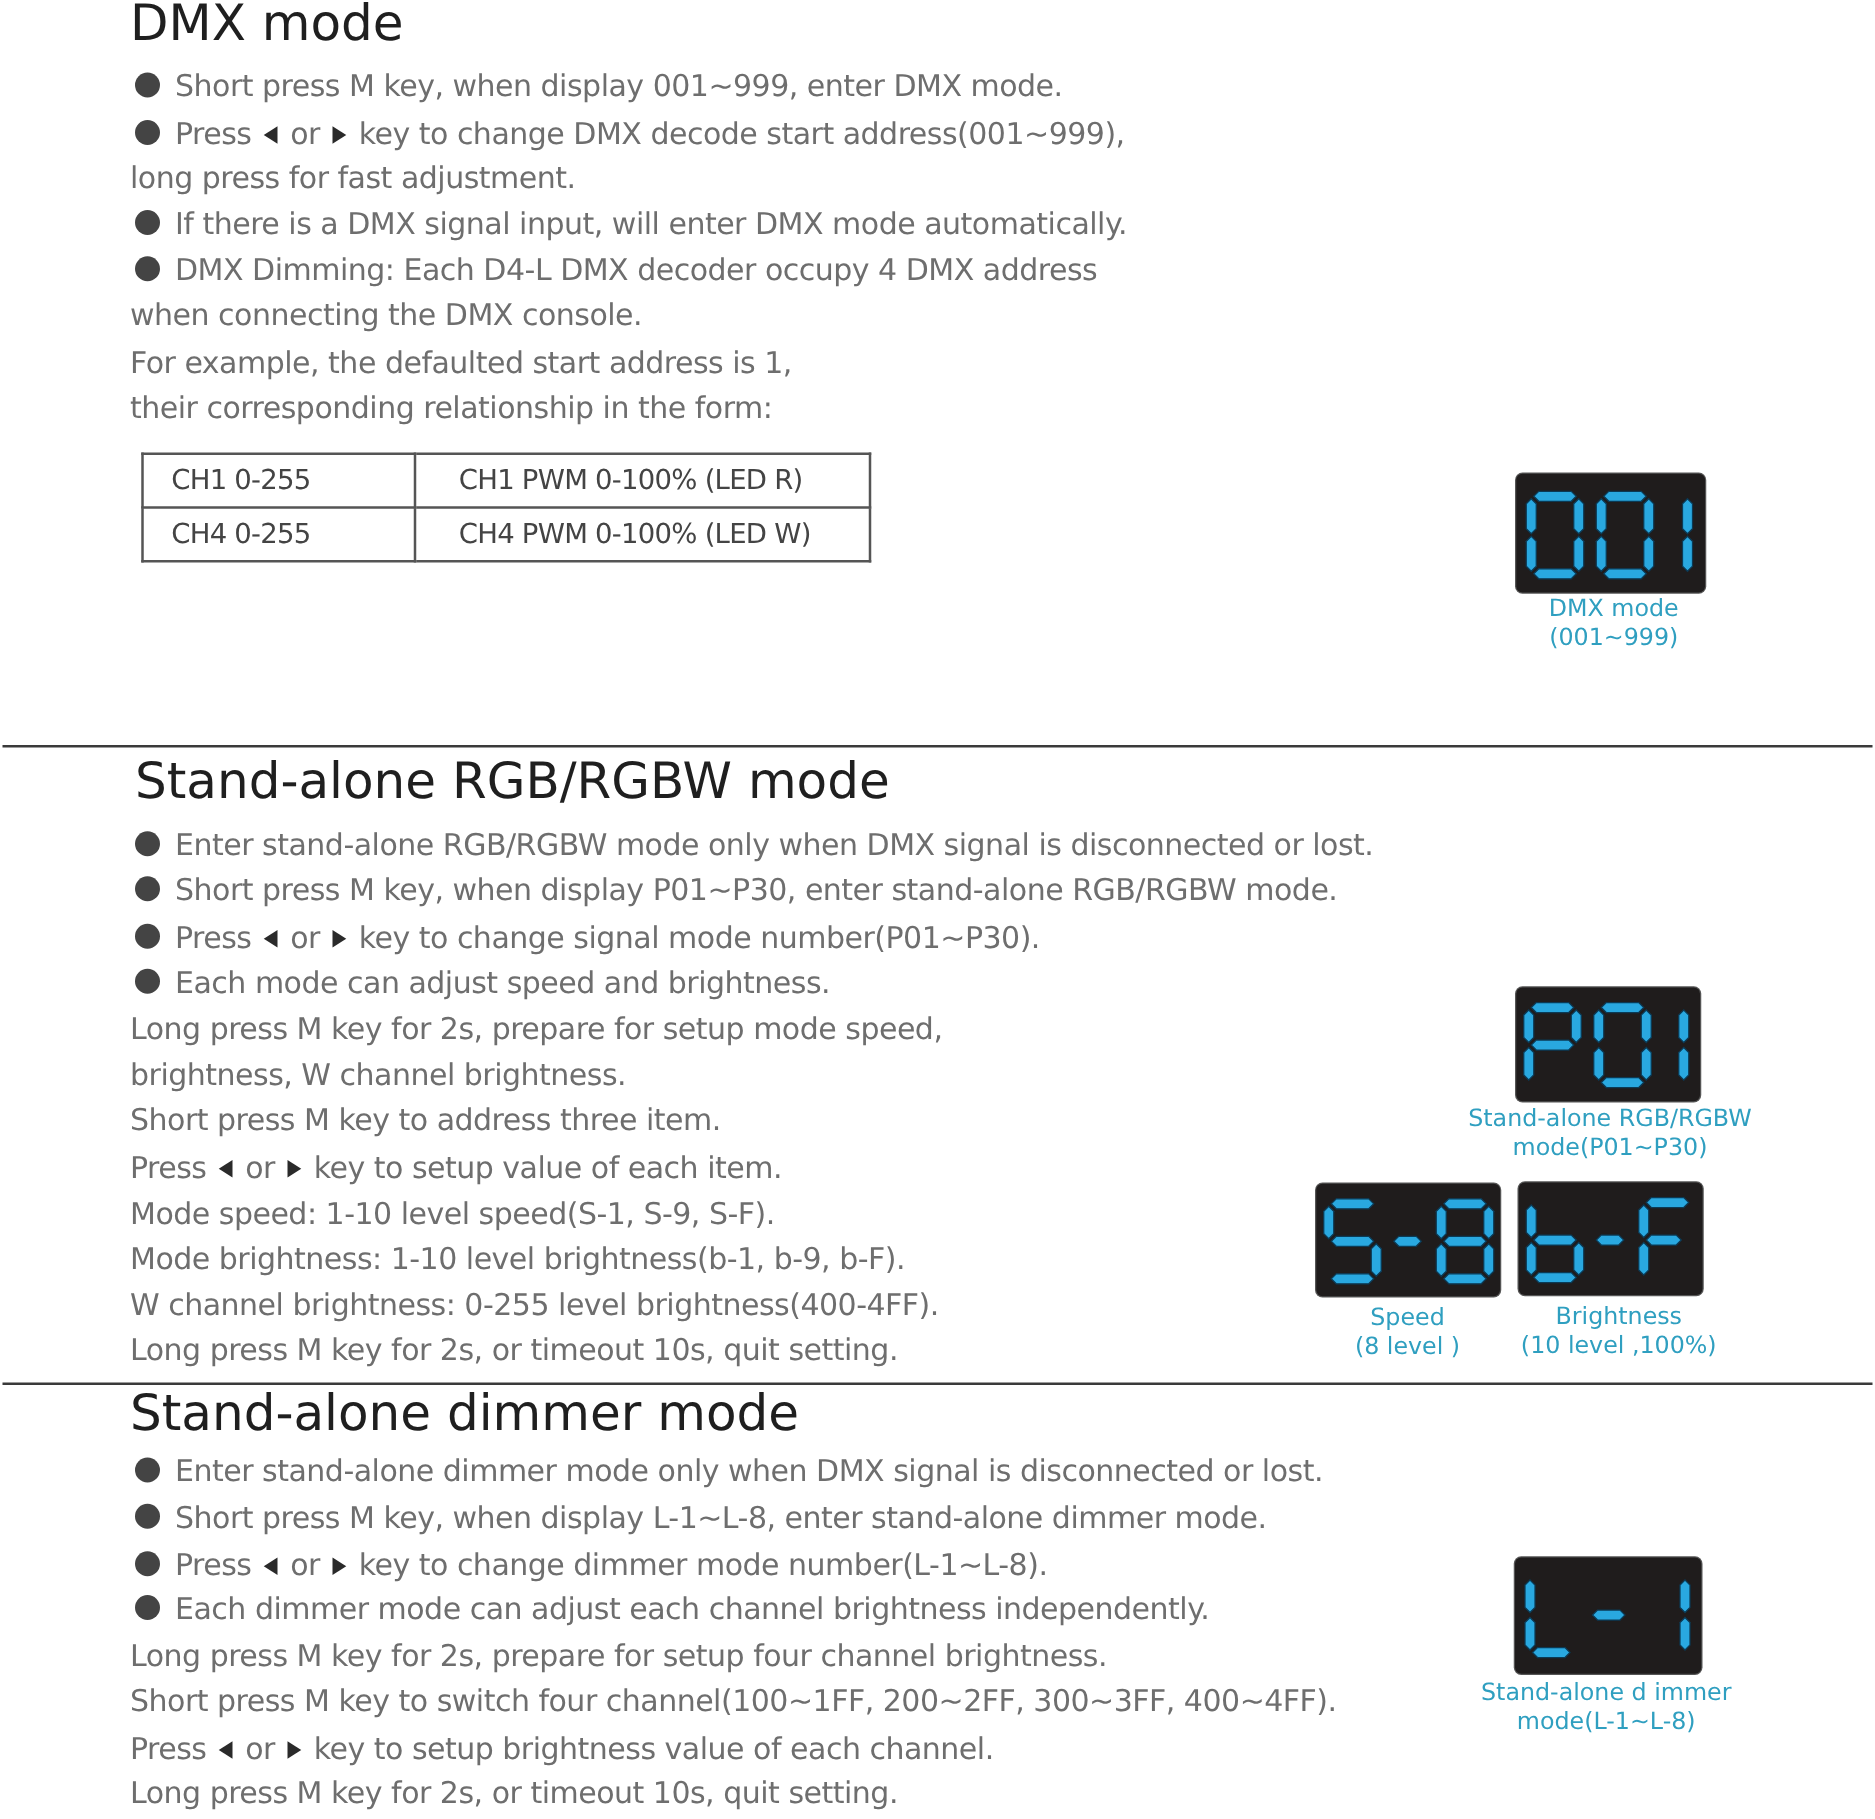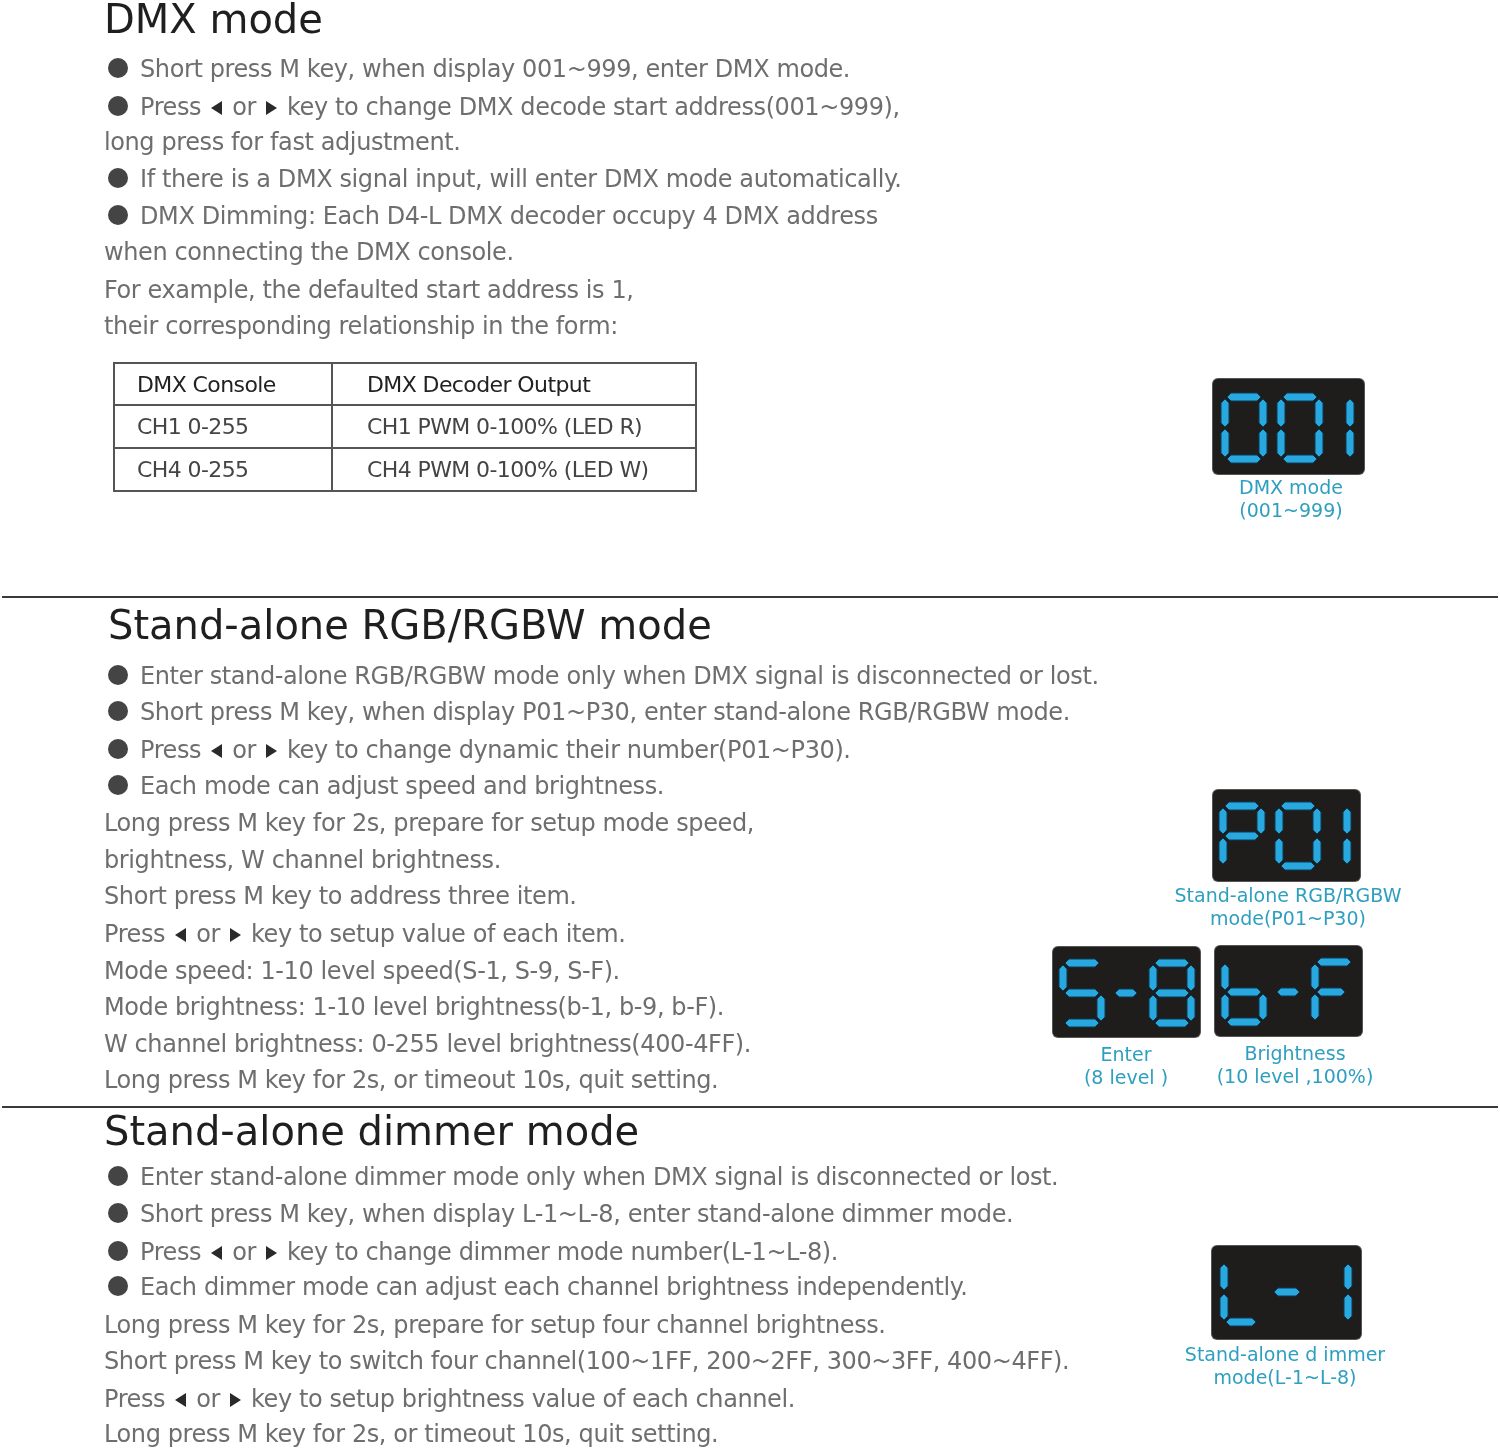--- a/index.html
+++ b/index.html
@@ -34,24 +34,20 @@
 <div class="abs ln" style="left:108px; top:93px;"><span class="bul"></span><span>Press</span><span class="tri l"></span><span>or</span><span class="tri r"></span><span>key to change DMX decode start address(001~999),</span></div>
 <div class="abs ln" style="left:104px; top:128px;">long press for fast adjustment.</div>
 <div class="abs ln" style="left:108px; top:165px;"><span class="bul"></span><span>If there is a DMX signal input, will enter DMX mode automatically.</span></div>
 <div class="abs ln" style="left:108px; top:202px;"><span class="bul"></span><span>DMX Dimming: Each D4-L DMX decoder occupy 4 DMX address</span></div>
 <div class="abs ln" style="left:104px; top:238px;">when connecting the DMX console.</div>
 <div class="abs ln" style="left:104px; top:276px;">For example, the defaulted start address is 1,</div>
 <div class="abs ln" style="left:104px; top:312px;">their corresponding relationship in the form:</div>
 
 <table class="dmx">
   <tbody>
-      <tr class="hdr">
-    <td class="c1">DMX Console</td>
-    <td class="c2">DMX Decoder Output</td>
-  </tr>
   <tr>
     <td class="c1">CH1 0-255</td>
     <td class="c2">CH1 PWM 0-100% (LED R)</td>
   </tr>
   <tr>
     <td class="c1">CH4 0-255</td>
     <td class="c2">CH4 PWM 0-100% (LED W)</td>
   </tr>
 </tbody>
   </table>
@@ -83,21 +79,21 @@
   <div>DMX mode</div>
   <div>(001~999)</div>
 </div>
 
 <div class="rule" style="top:596px;"></div>
 
 <div class="abs h1" style="left:108px; top:602px;">Stand-alone RGB/RGBW mode</div>
 
 <div class="abs ln" style="left:108px; top:662px;"><span class="bul"></span><span>Enter stand-alone RGB/RGBW mode only when DMX signal is disconnected or lost.</span></div>
 <div class="abs ln" style="left:108px; top:698px;"><span class="bul"></span><span>Short press M key, when display P01~P30, enter stand-alone RGB/RGBW mode.</span></div>
-<div class="abs ln" style="left:108px; top:736px;"><span class="bul"></span><span>Press</span><span class="tri l"></span><span>or</span><span class="tri r"></span><span>key to change dynamic their number(P01~P30).</span></div>
+<div class="abs ln" style="left:108px; top:736px;"><span class="bul"></span><span>Press</span><span class="tri l"></span><span>or</span><span class="tri r"></span><span>key to change signal mode number(P01~P30).</span></div>
 <div class="abs ln" style="left:108px; top:772px;"><span class="bul"></span><span>Each mode can adjust speed and brightness.</span></div>
 <div class="abs ln" style="left:104px; top:809px;">Long press M key for 2s, prepare for setup mode speed,</div>
 <div class="abs ln" style="left:104px; top:846px;">brightness, W channel brightness.</div>
 <div class="abs ln" style="left:104px; top:882px;">Short press M key to address three item.</div>
 <div class="abs ln" style="left:104px; top:920px;"><span>Press</span><span class="tri l"></span><span>or</span><span class="tri r"></span><span>key to setup value of each item.</span></div>
 <div class="abs ln" style="left:104px; top:957px;">Mode speed: 1-10 level speed(S-1, S-9, S-F).</div>
 <div class="abs ln" style="left:104px; top:993px;">Mode brightness: 1-10 level brightness(b-1, b-9, b-F).</div>
 <div class="abs ln" style="left:104px; top:1030px;">W channel brightness: 0-255 level brightness(400-4FF).</div>
 <div class="abs ln" style="left:104px; top:1066px;">Long press M key for 2s, or timeout 10s, quit setting.</div>
 
@@ -144,21 +140,21 @@
       <polygon points="100,18 104,22 104,40 100,44 96,40 96,22"></polygon>
       <polygon points="138,18 142,22 142,40 138,44 134,40 134,22"></polygon>
       <polygon points="106,42 132,42 136,46 132,50 106,50 102,46"></polygon>
       <polygon points="100,48 104,52 104,70 100,74 96,70 96,52"></polygon>
       <polygon points="138,48 142,52 142,70 138,74 134,70 134,52"></polygon>
       <polygon points="106,72 132,72 136,76 132,80 106,80 102,76"></polygon>
     </g>
   </svg>
 </div>
 <div class="cap" style="left:1026px; top:1043px; width:200px;">
-  <div>Enter</div>
+  <div>Speed</div>
   <div>(8 level )</div>
 </div>
 
 <div class="lcd" style="left:1215px; top:946px; width:147px; height:90px;">
   <svg width="147" height="90" viewBox="0 0 147 90">
     <g fill="#29a8e0" stroke="#0b3a55" stroke-width="1">
 
       <polygon points="10,18 14,22 14,40 10,44 6,40 6,22"></polygon>
       <polygon points="16,42 42,42 46,46 42,50 16,50 12,46"></polygon>
       <polygon points="10,48 14,52 14,70 10,74 6,70 6,52"></polygon>

